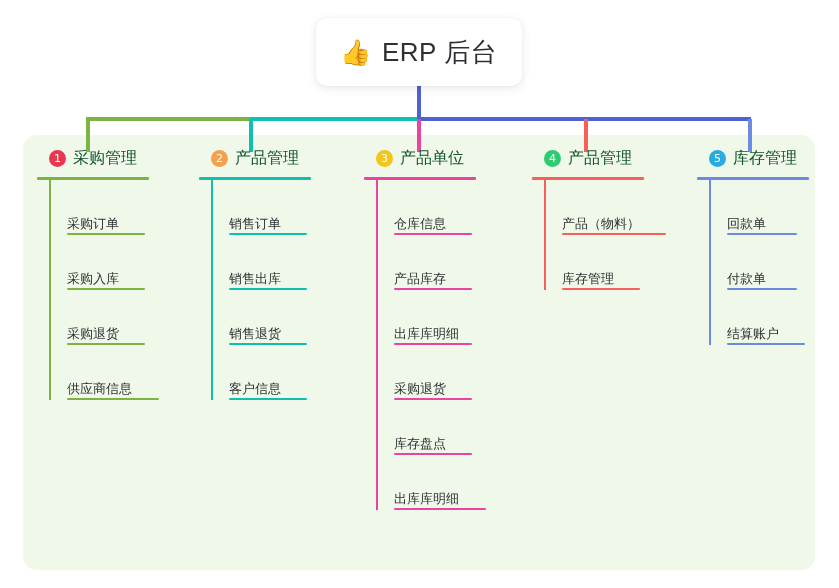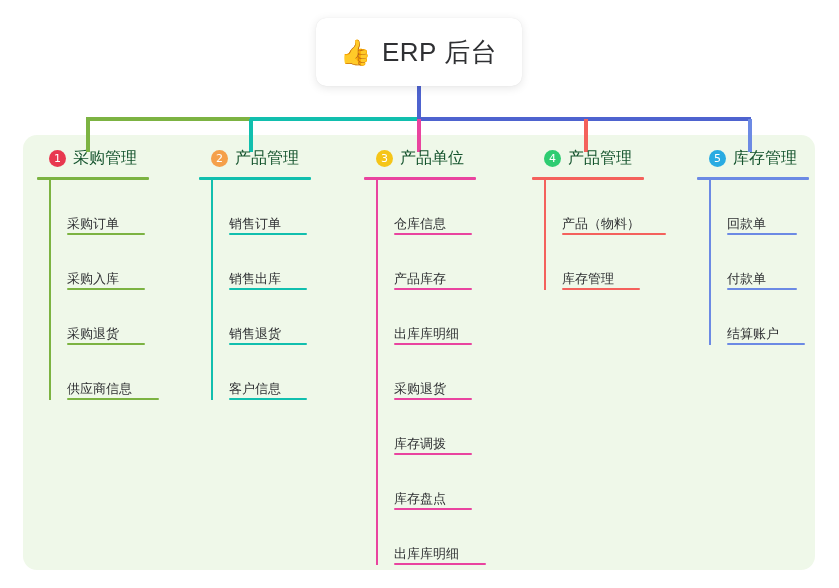--- a/index.html
+++ b/index.html
@@ -233,24 +233,20 @@
           </div>
           <div class="item">
             <div class="item-label">出库库明细</div>
             <div class="item-rule" style="background: rgb(233, 68, 159); width: 78px;"></div>
           </div>
           <div class="item">
             <div class="item-label">采购退货</div>
             <div class="item-rule" style="background: rgb(233, 68, 159); width: 78px;"></div>
           </div>
           <div class="item">
-            <div class="item-label">库存调拨</div>
-            <div class="item-rule" style="background: rgb(233, 68, 159); width: 78px;"></div>
-          </div>
-          <div class="item">
             <div class="item-label">库存盘点</div>
             <div class="item-rule" style="background: rgb(233, 68, 159); width: 78px;"></div>
           </div>
           <div class="item">
             <div class="item-label">出库库明细</div>
             <div class="item-rule" style="background: rgb(233, 68, 159); width: 92px;"></div>
           </div>
         </div>
       </div>
       <div class="column" style="left: 532px; width: 150px;">

